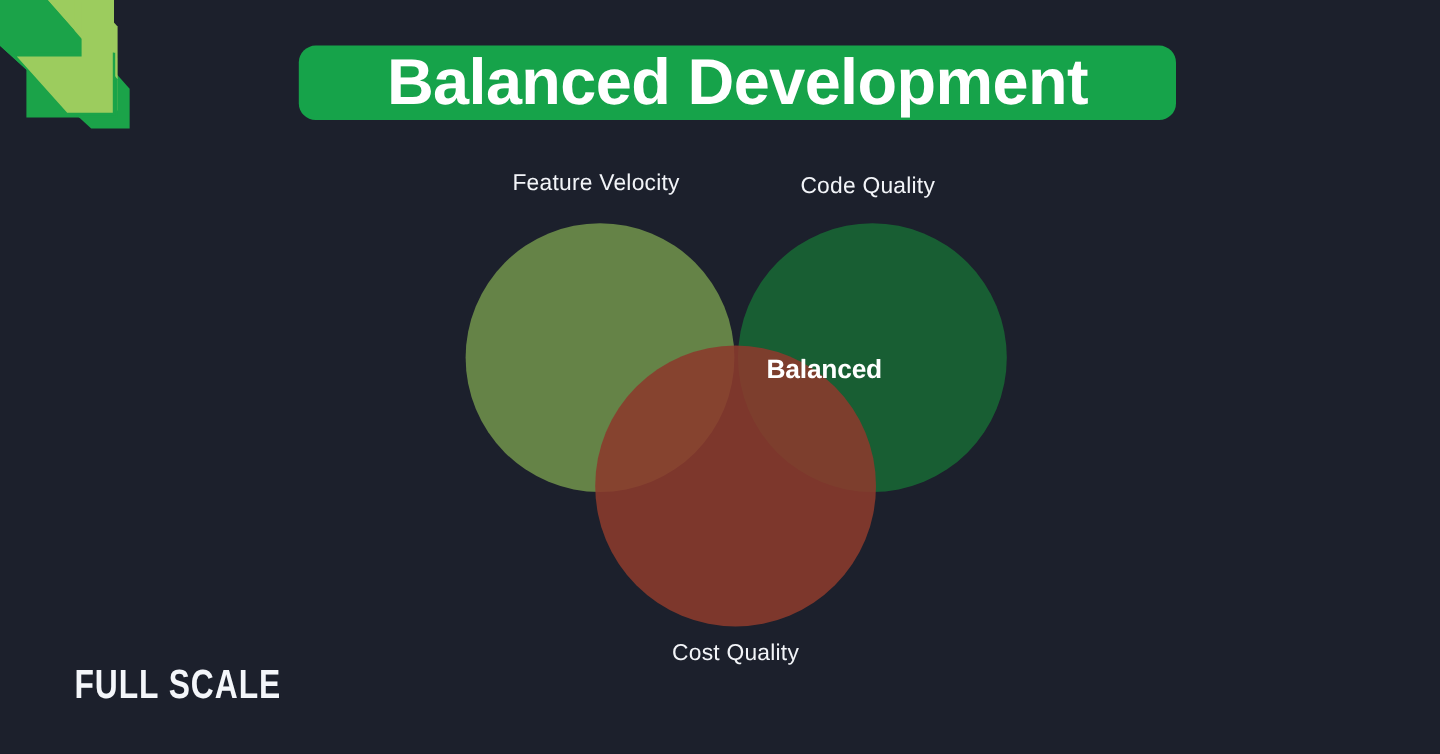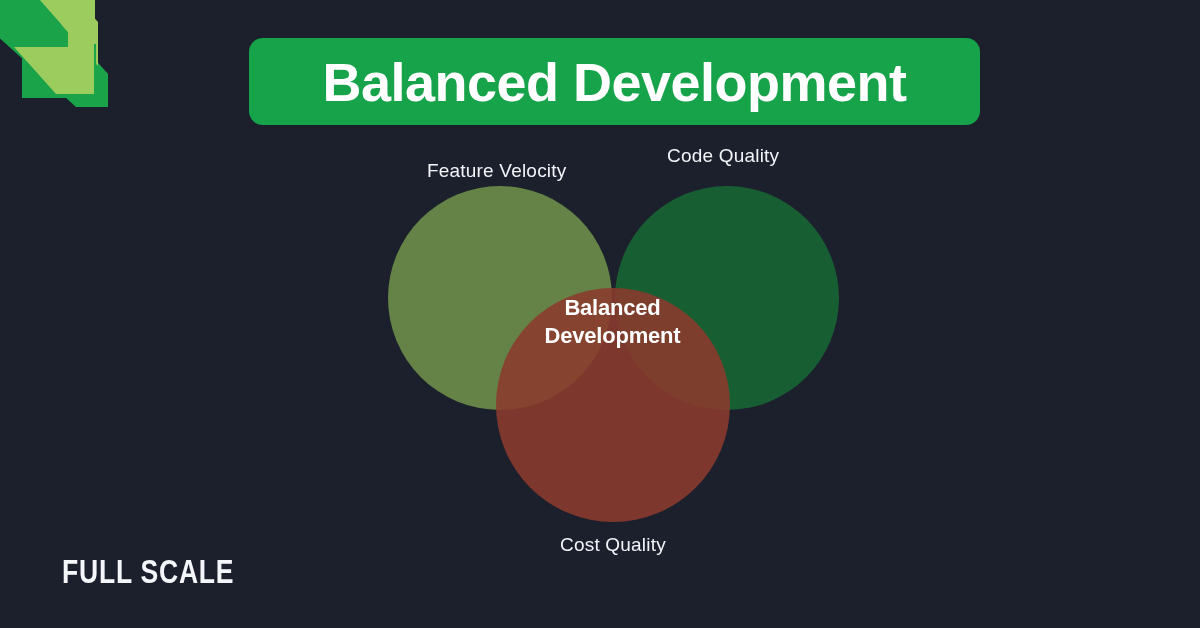--- a/index.html
+++ b/index.html
@@ -31,21 +31,21 @@
     height: 110px;
     pointer-events: none;
   }
 
   
   .title-banner {
     position: absolute;
     left: 249px;
     top: 38px;
     width: 731px;
-    height: 87px;
+    height: 62px;
     background: #16a34a;
     border-radius: 14px;
     display: flex;
     align-items: center;
     justify-content: center;
     box-sizing: border-box;
   }
   .title-banner .title-text {
     color: #ffffff;
     font-size: 54px;
@@ -71,38 +71,38 @@
 
   
   .set-label {
     position: absolute;
     color: #f2f4f8;
     font-size: 19px;
     font-weight: normal;
     white-space: nowrap;
     letter-spacing: 0.2px;
   }
-  .set-label.left   { left: 427px; top: 160px; }
+  .set-label.left   { left: 427px; top: 142px; }
   .set-label.right  { left: 667px; top: 145px; text-align: center; }
   .set-label.bottom { left: 560px; top: 534px; }
 
   
   .center-label {
     position: absolute;
     left: 490px;
     top: 294px;
     width: 245px;
     text-align: center;
     color: #ffffff;
     font-size: 22px;
     font-weight: bold;
     line-height: 1.25;
     letter-spacing: -0.2px;
   }
-  .center-label .cl-line { display: block; }
+  .center-label .cl-line { display: block; text-align: right; }
 
   
   .brand {
     position: absolute;
     left: 62px;
     top: 552px;
     color: #f4f6fa;
     font-size: 34px;
     font-weight: bold;
     letter-spacing: 1px;
@@ -143,18 +143,17 @@
       </g>
     </svg>
   </div>
 
   <div class="set-label left">Feature Velocity</div>
   <div class="set-label right">Code Quality</div>
   <div class="set-label bottom">Cost Quality</div>
 
   <div class="center-label">
     <span class="cl-line">Balanced</span>
-    <span class="cl-line">Development</span>
   </div>
 
   <div class="brand">FULL SCALE</div>
 
 </div>
 
 </body></html>

